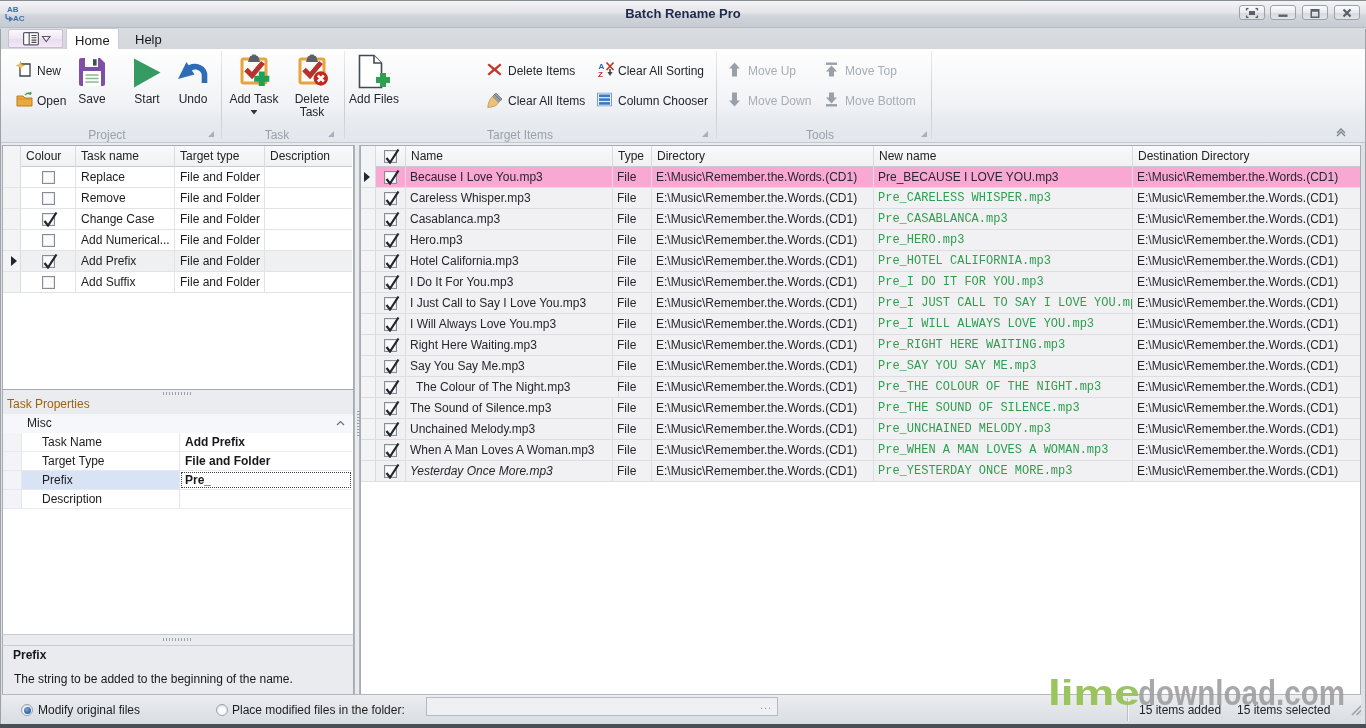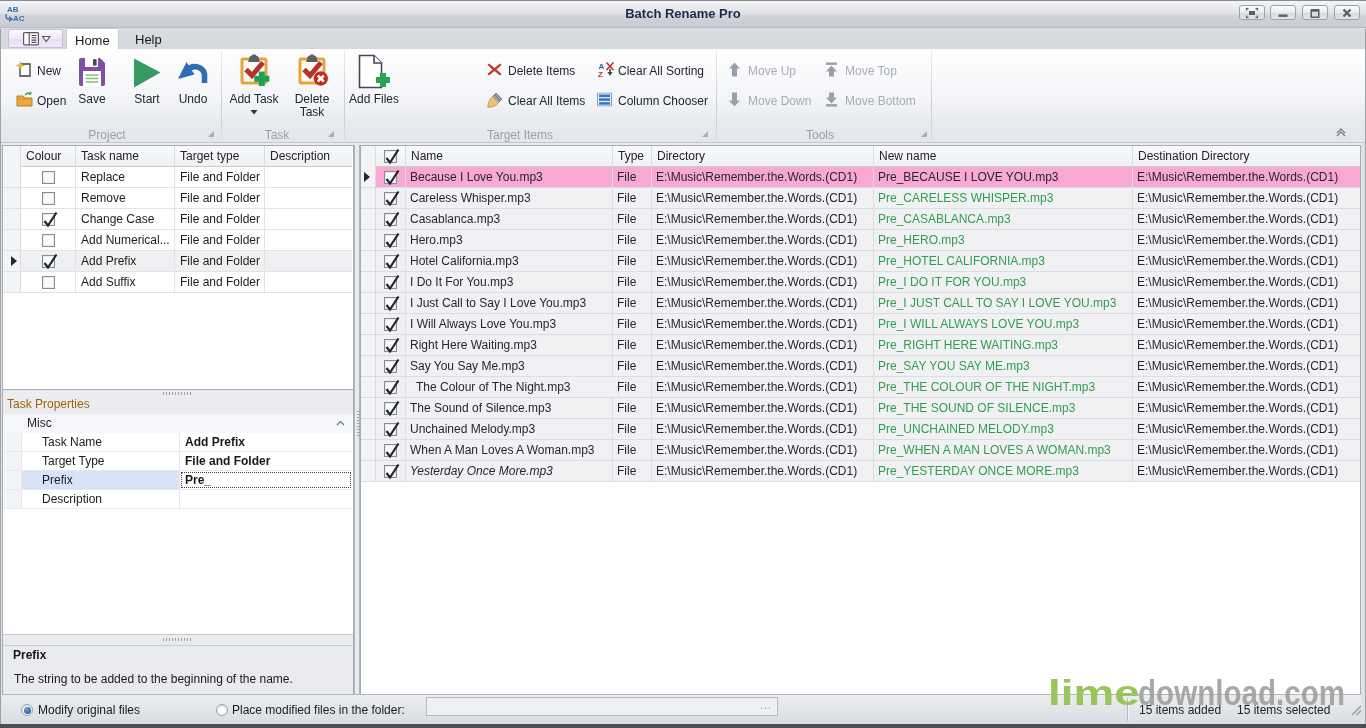--- a/index.html
+++ b/index.html
@@ -68,21 +68,21 @@
 
 #wm { left:1048px; top:673px; font-size:35px; font-weight:bold; white-space:nowrap; z-index:50; }
 #wm .g1 { color:#9cc45e; display:inline-block; transform:scaleX(1.31); transform-origin:0 50%; margin-right:20px; } #wm .g2 { color:#9d9d9d; opacity:0.88; display:inline-block; transform:scaleX(0.845); transform-origin:0 50%; }
 
 
 #rpanel { left:360px; top:145px; width:1001px; height:549px; background:#fff; border-top:1px solid #a7abb3; border-left:1px solid #a7abb3; border-right:1px solid #a7abb3; }
 #rhdr { left:361px; top:146px; width:999px; height:21px; background:linear-gradient(#f8f9fa,#f0f1f3); border-bottom:1px solid #c8cbd0; color:#232323; }
 .rrow { position:absolute; left:361px; width:999px; height:21px; border-bottom:1px solid #dddee1; background:#f1f1f3; }
 .rrow.cur { background:#f9a8d4; }
 .rcell { position:absolute; top:0; height:20px; line-height:20px; padding-left:4px; border-right:1px solid #dddee1; white-space:nowrap; overflow:hidden; color:#26262e; }
-.green { color:#2f9e4f; }
+.green { color:#2f9e4f;font-family:Liberation Mono, monospace; }
 .rind { position:absolute; left:0; top:0; width:15px; height:20px; background:#f3f4f6; border-right:1px solid #d9dbdf; }
 
 
 .pgrow { position:absolute; left:3px; width:349px; height:19px; line-height:18px; border-bottom:1px solid #e7e9ee; background:#fff; }
 .pglabel { position:absolute; left:19px; top:0; width:158px; height:18px; padding-left:20px; border-right:1px solid #e4e6eb; }
 .pgval { position:absolute; left:177px; top:0; right:0; height:18px; padding-left:5px; font-weight:bold; color:#17171c; }
 .pgind { position:absolute; left:0; top:0; width:19px; height:18px; background:#f3f4f7; border-right:1px solid #e4e6eb; }
 </style>
 </head>
 <body>

